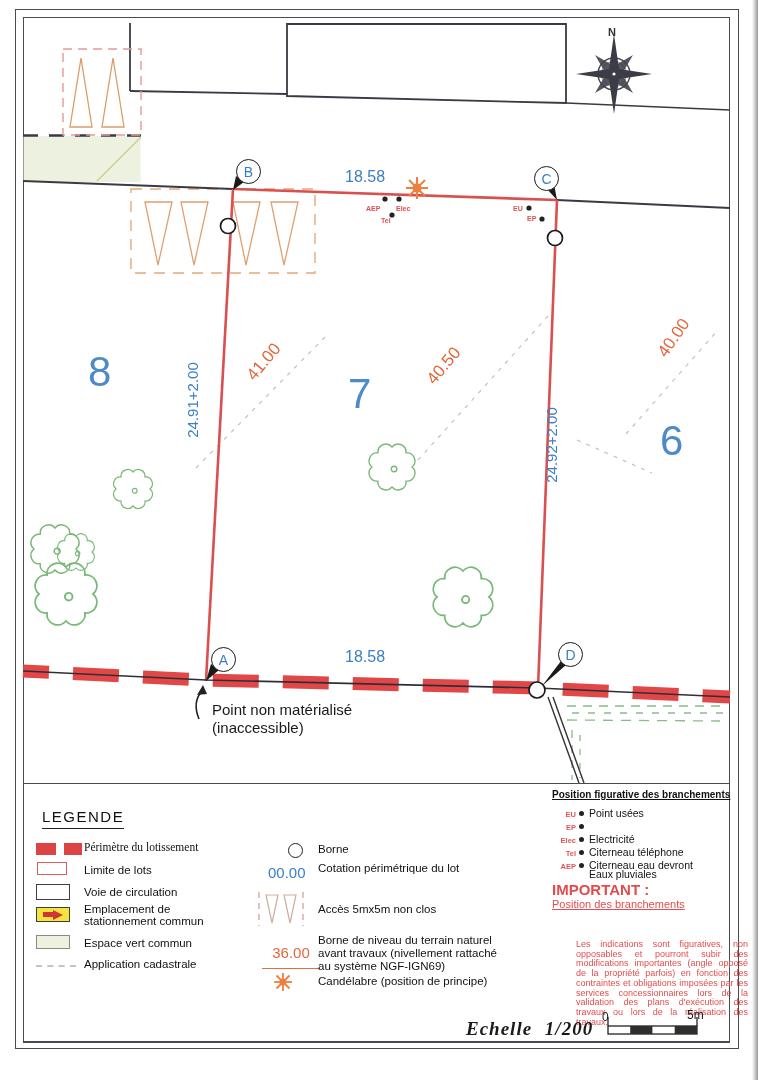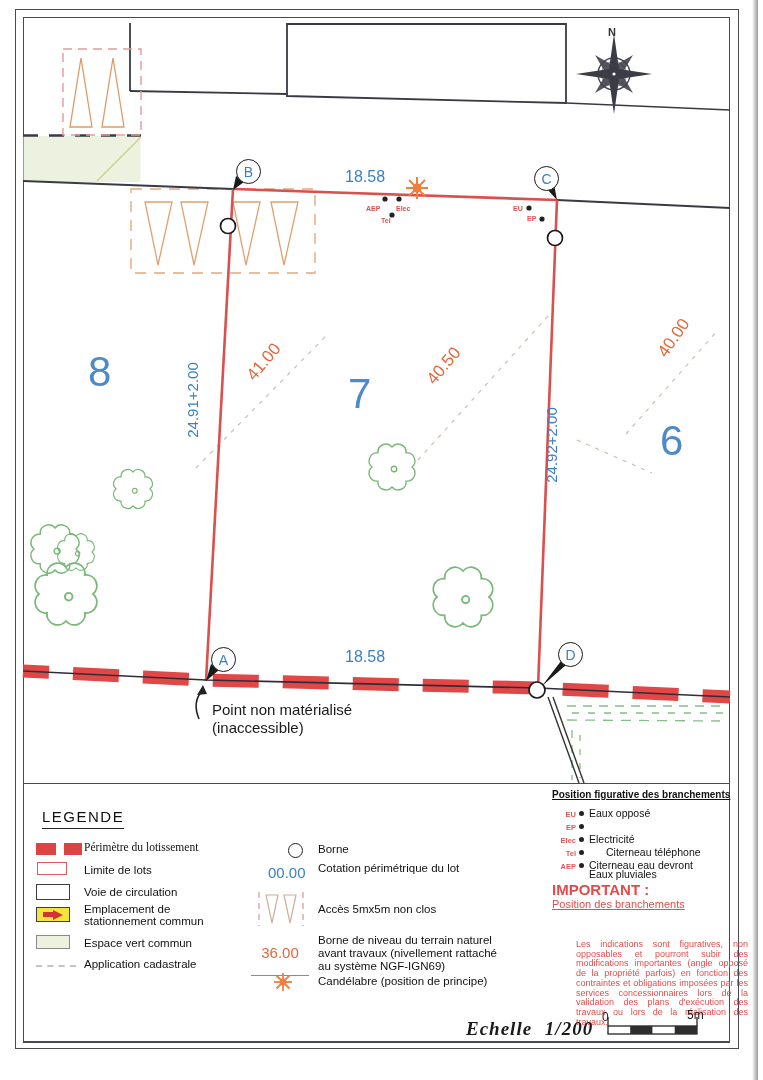--- a/index.html
+++ b/index.html
@@ -220,21 +220,21 @@
   <div class="abs" style="left:257px;top:890px;">
     <svg width="48" height="38" viewBox="0 0 48 38">
       <line x1="2" y1="2" x2="2" y2="36" stroke="#d8a8a8" stroke-width="1.4" stroke-dasharray="6 5"></line>
       <line x1="46" y1="2" x2="46" y2="36" stroke="#d8a8a8" stroke-width="1.4" stroke-dasharray="6 5"></line>
       <polygon points="9,5 21,5 15,33" fill="none" stroke="#cfae9e" stroke-width="1.2"></polygon>
       <polygon points="27,5 39,5 33,33" fill="none" stroke="#cfae9e" stroke-width="1.2"></polygon>
     </svg>
   </div>
   <div class="lg-label" style="left:318px;top:903px;">Accès 5mx5m non clos</div>
 
-  <div class="txt orange" style="left:251px;top:944px;width:58px;text-align:center;font-size:15px;border-bottom:1.5px solid #e0703c;padding-bottom:14px;">36.00</div>
+  <div class="txt orange" style="left:262px;top:944px;width:58px;text-align:center;font-size:15px;border-bottom:1.5px solid #e0703c;padding-bottom:7px;">36.00</div>
   <div class="lg-label" style="left:318px;top:934px;">Borne de niveau du terrain naturel</div>
   <div class="lg-label" style="left:318px;top:947px;">avant travaux (nivellement rattaché</div>
   <div class="lg-label" style="left:318px;top:960px;">au système NGF-IGN69)</div>
 
   <div class="abs" style="left:272px;top:971px;">
     <svg width="22" height="22" viewBox="-11 -11 22 22">
       <g stroke="#ef7f3f" stroke-width="1.8">
         <line x1="0" y1="-9" x2="0" y2="9"></line>
           <line x1="-9" y1="0" x2="9" y2="0"></line>
         <line x1="-6.5" y1="-6.5" x2="6.5" y2="6.5"></line>
@@ -242,33 +242,33 @@
       </g>
       <circle r="3.5" fill="#ef7f3f"></circle>
     </svg>
   </div>
   <div class="lg-label" style="left:318px;top:975px;">Candélabre (position de principe)</div>
 
   <div class="txt" style="left:552px;top:789px;font-size:10px;font-weight:bold;color:#111;text-decoration:underline;">Position figurative des branchements</div>
 
   <div class="br-abbr" style="left:556px;top:810px;">EU</div>
   <div class="br-dot" style="left:579px;top:811px;"></div>
-  <div class="br-label" style="left:589px;top:807px;">Eaux opposé</div>
+  <div class="br-label" style="left:589px;top:807px;">Point usées</div>
 
   <div class="br-abbr" style="left:556px;top:823px;">EP</div>
   <div class="br-dot" style="left:579px;top:824px;"></div>
   <div class="br-label" style="left:589px;top:868px;">Eaux pluviales</div>
 
   <div class="br-abbr" style="left:556px;top:836px;">Elec</div>
   <div class="br-dot" style="left:579px;top:837px;"></div>
   <div class="br-label" style="left:589px;top:833px;">Electricité</div>
 
   <div class="br-abbr" style="left:556px;top:849px;">Tel</div>
   <div class="br-dot" style="left:579px;top:850px;"></div>
-  <div class="br-label" style="left:606px;top:846px;text-align:right;">Citerneau téléphone</div>
+  <div class="br-label" style="left:589px;top:846px;text-align:right;">Citerneau téléphone</div>
 
   <div class="br-abbr" style="left:556px;top:862px;">AEP</div>
   <div class="br-dot" style="left:579px;top:863px;"></div>
   <div class="br-label" style="left:589px;top:859px;">Citerneau eau devront</div>
 
   <div class="txt" style="left:552px;top:881px;font-size:15px;font-weight:bold;color:#e34c4c;">IMPORTANT :</div>
   <div class="txt" style="left:552px;top:898px;font-size:11px;color:#e34c4c;text-decoration:underline;">Position des branchements</div>
   <div class="note" style="left:576px;top:912px;margin-top:28px;">
     <p>Les indications sont figuratives, non opposables et pourront subir des modifications importantes (angle opposé de la propriété parfois) en fonction des contraintes et obligations imposées par les services concessionnaires lors de la validation des plans d'exécution des travaux ou lors de la réalisation des travaux.</p>
   </div>

